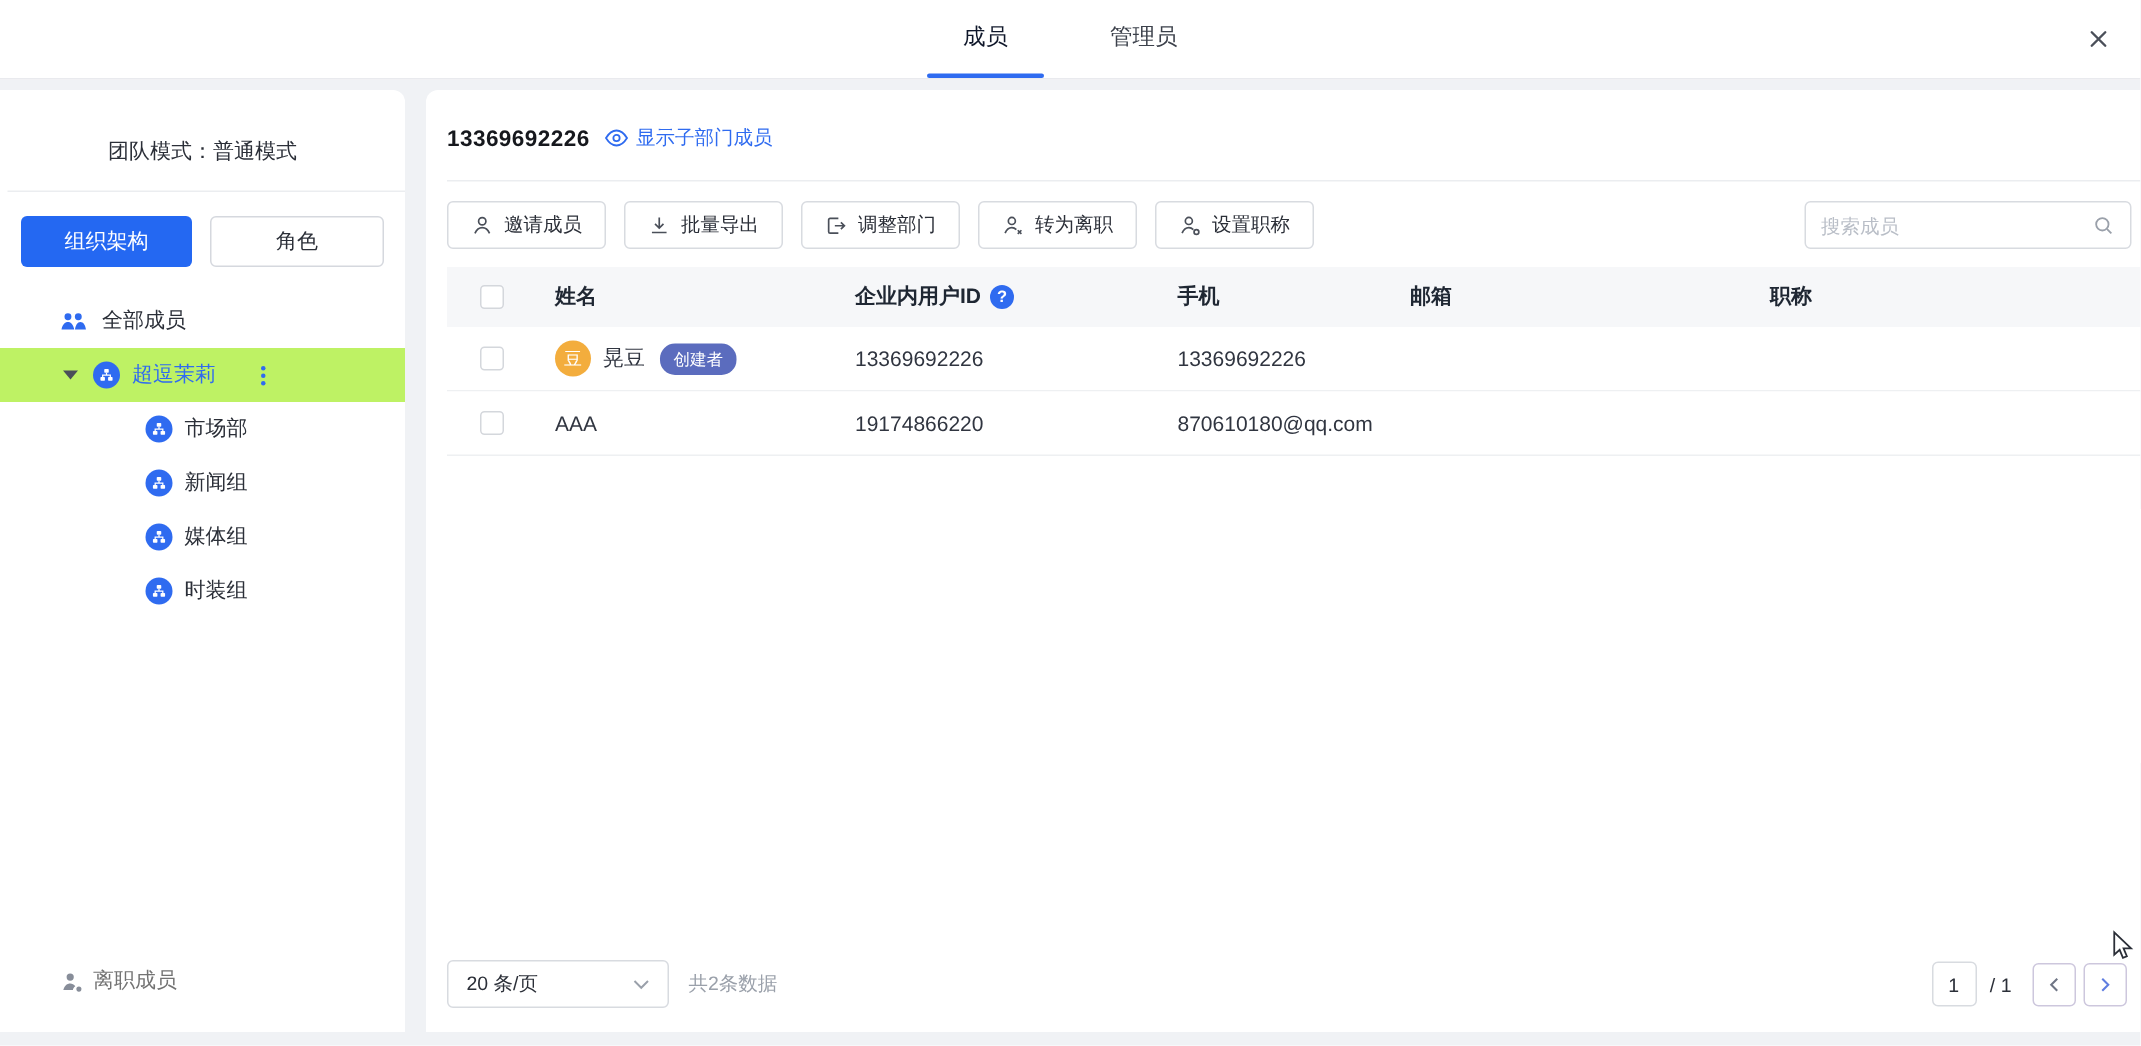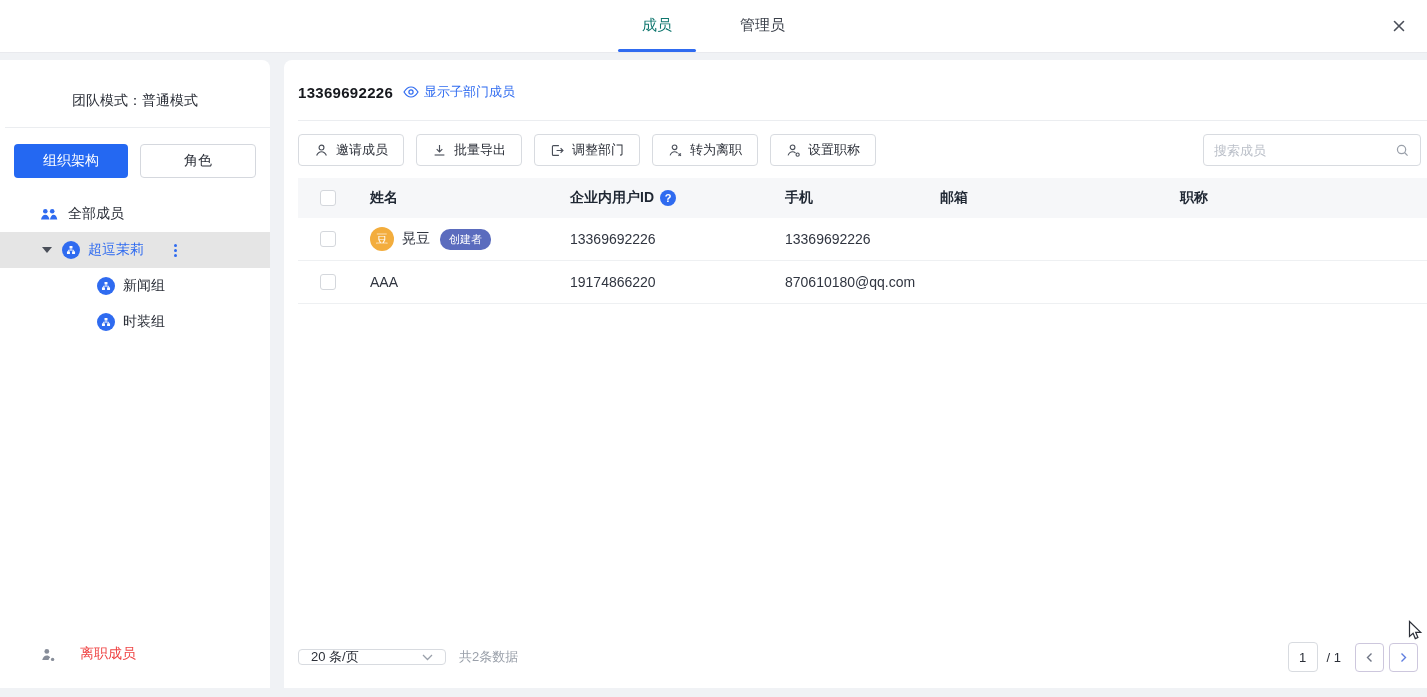--- a/index.html
+++ b/index.html
@@ -3,47 +3,47 @@
 <meta charset="utf-8">
 <style>
   * { margin:0; padding:0; box-sizing:border-box; }
   html,body { width:1427px; height:697px; overflow:hidden; }
   body { font-family:"Liberation Sans","DejaVu Sans",sans-serif; background:#f0f2f5; position:relative; }
 
   
   .topbar { height:53px; background:#fff; border-bottom:1px solid #e9eaee; display:flex; justify-content:center; position:relative; }
   .tabs { display:flex; }
   .tab { padding:0 34px; line-height:50px; font-size:15px; color:#3c414b; position:relative; cursor:pointer; }
-  .tab.active { color:#0f766e; }
+  .tab.active { color:#0f172a; }
   .tab.active::after { content:""; position:absolute; left:10px; right:10px; bottom:0; height:3px; background:#2f6bf0; border-radius:2px; }
   .close-btn { position:absolute; right:16px; top:14px; width:24px; height:24px; display:flex; align-items:center; justify-content:center; color:#4a4f59; cursor:pointer; }
 
   
   .body-wrap { display:flex; height:644px; padding:7px 0 9px 0; gap:14px; }
   .sidebar { width:270px; background:#fff; border-radius:0 8px 0 0; display:flex; flex-direction:column; }
   .panel { flex:1; background:#fff; border-radius:8px 0 0 0; display:flex; flex-direction:column; position:relative; }
 
   
   .mode-label { text-align:center; padding:32px 0 17px; font-size:14px; color:#2b2f38; }
   .side-divider { height:1px; background:#ebedf0; margin-left:5px; }
   .seg { display:flex; gap:12px; padding:16px 14px 10px 14px; }
   .seg-btn { flex:1; height:34px; border-radius:4px; font-size:14px; cursor:pointer; font-family:inherit; }
   .seg-btn.primary { background:#2468f2; border:none; color:#fff; }
   .seg-btn.plain { background:#fff; border:1px solid #d5d8de; color:#2b2f38; }
   .tree { font-size:14px; color:#2b2f38; padding-top:8px; }
   .tree-row { height:36px; display:flex; align-items:center; cursor:pointer; }
   .tree-all { padding-left:40px; gap:10px; }
-  .tree-selected { background:#e5e5e5; color:#2f6bf0; padding-left:42px; gap:0; }
+  .tree-selected { background:#bef264; color:#2f6bf0; padding-left:42px; gap:0; }
   .caret { width:0; height:0; border-left:5px solid transparent; border-right:5px solid transparent; border-top:6px solid #4a4f59; margin-right:10px; }
   .org-dot { width:18px; height:18px; border-radius:50%; background:#2f6bf0; display:flex; align-items:center; justify-content:center; flex:none; }
   .tree-selected .org-dot { margin-right:8px; }
   .kebab { margin-left:26px; display:flex; flex-direction:column; gap:2px; padding:4px; cursor:pointer; }
   .kebab i { width:3px; height:3px; border-radius:50%; background:#2f6bf0; display:block; }
   .tree-child { padding-left:97px; gap:8px; }
-  .resigned { margin-top:auto; display:flex; align-items:flex-end; gap:24px; padding:0 0 25px 40px; font-size:14px; color:#ef4444; cursor:pointer; }
+  .resigned { margin-top:auto; display:flex; align-items:flex-end; gap:6px; padding:0 0 25px 40px; font-size:14px; color:#737373; cursor:pointer; }
 
   
   .panel-header { display:flex; align-items:center; gap:10px; height:60px; padding:4px 14px 0 14px; }
   .panel-title { font-size:15px; font-weight:700; color:#16181d; letter-spacing:.3px; }
   .sub-link { display:flex; align-items:center; gap:5px; color:#2f6bf0; font-size:13px; cursor:pointer; }
   .panel-divider { height:1px; background:#ebedf0; margin-left:14px; }
 
   
   .toolbar { display:flex; align-items:center; gap:12px; padding:13px 6px 12px 14px; }
   .tbtn { height:32px; border:1px solid #d8dbe0; border-radius:4px; background:#fff; display:flex; align-items:center; gap:7px; padding:0 15px; font-size:13px; color:#2b2f38; cursor:pointer; font-family:inherit; }
@@ -62,21 +62,21 @@
   .name-cell { display:flex; align-items:center; gap:8px; }
   .avatar { width:24px; height:24px; border-radius:50%; flex:none; display:flex; align-items:center; justify-content:center; }
   .avatar-init { background:#f3ad3d; color:#fff; font-size:12px; }
   .avatar-photo { background:radial-gradient(circle at 50% 62%, #f0e0cb 0 45%, #cdb394 68%, #6e5844 100%); border:1px solid #e3e5e8; }
   .badge { background:#5b6cbe; color:#fff; font-size:11px; padding:3px 9px; border-radius:10px; margin-left:2px; }
 
   .spacer { flex:1; }
 
   
   .footer { display:flex; align-items:center; padding:0 9px 16px 14px; }
-  .psize { width:148px; height:16px; border:1px solid #d8dbe0; border-radius:4px; display:flex; align-items:center; justify-content:space-between; padding:0 12px; font-size:13px; color:#2b2f38; cursor:pointer; background:#fff; }
+  .psize { width:148px; height:32px; border:1px solid #d8dbe0; border-radius:4px; display:flex; align-items:center; justify-content:space-between; padding:0 12px; font-size:13px; color:#2b2f38; cursor:pointer; background:#fff; }
   .total { color:#9aa0aa; font-size:13px; margin-left:13px; }
   .pager { margin-left:auto; display:flex; align-items:center; }
   .pnum { width:30px; height:30px; border:1px solid #d8dbe0; border-radius:4px; display:flex; align-items:center; justify-content:center; font-size:13px; color:#2b2f38; }
   .ptotal { font-size:13px; color:#2b2f38; margin:0 14px 0 9px; }
   .pbtn { width:29px; height:29px; border:1px solid #cdc7dd; border-radius:4px; background:#fff; display:flex; align-items:center; justify-content:center; cursor:pointer; }
   .pbtn + .pbtn { margin-left:5px; }
 
   .cursor { position:absolute; left:1408px; top:620px; pointer-events:none; z-index:99; }
 </style>
 </head>
@@ -137,21 +137,43 @@
 
       <div class="tree-row tree-child">
         <span class="org-dot">
             <svg width="12" height="12" viewBox="0 0 16 16">
               <rect x="6" y="2.6" width="4" height="3.4" rx="0.7" fill="#fff"></rect>
               <rect x="2.6" y="9.8" width="4" height="3.4" rx="0.7" fill="#fff"></rect>
               <rect x="9.4" y="9.8" width="4" height="3.4" rx="0.7" fill="#fff"></rect>
               <path d="M8 6v2.2M4.6 9.8V8.2h6.8v1.6" stroke="#fff" stroke-width="1.1" fill="none"></path>
             </svg>
           </span>
+        <span>市场部</span>
+      </div>
+      <div class="tree-row tree-child">
+        <span class="org-dot">
+            <svg width="12" height="12" viewBox="0 0 16 16">
+              <rect x="6" y="2.6" width="4" height="3.4" rx="0.7" fill="#fff"></rect>
+              <rect x="2.6" y="9.8" width="4" height="3.4" rx="0.7" fill="#fff"></rect>
+              <rect x="9.4" y="9.8" width="4" height="3.4" rx="0.7" fill="#fff"></rect>
+              <path d="M8 6v2.2M4.6 9.8V8.2h6.8v1.6" stroke="#fff" stroke-width="1.1" fill="none"></path>
+            </svg>
+          </span>
         <span>新闻组</span>
+      </div>
+      <div class="tree-row tree-child">
+        <span class="org-dot">
+            <svg width="12" height="12" viewBox="0 0 16 16">
+              <rect x="6" y="2.6" width="4" height="3.4" rx="0.7" fill="#fff"></rect>
+              <rect x="2.6" y="9.8" width="4" height="3.4" rx="0.7" fill="#fff"></rect>
+              <rect x="9.4" y="9.8" width="4" height="3.4" rx="0.7" fill="#fff"></rect>
+              <path d="M8 6v2.2M4.6 9.8V8.2h6.8v1.6" stroke="#fff" stroke-width="1.1" fill="none"></path>
+            </svg>
+          </span>
+        <span>媒体组</span>
       </div>
       <div class="tree-row tree-child">
         <span class="org-dot">
             <svg width="12" height="12" viewBox="0 0 16 16">
               <rect x="6" y="2.6" width="4" height="3.4" rx="0.7" fill="#fff"></rect>
               <rect x="2.6" y="9.8" width="4" height="3.4" rx="0.7" fill="#fff"></rect>
               <rect x="9.4" y="9.8" width="4" height="3.4" rx="0.7" fill="#fff"></rect>
               <path d="M8 6v2.2M4.6 9.8V8.2h6.8v1.6" stroke="#fff" stroke-width="1.1" fill="none"></path>
             </svg>
           </span>

